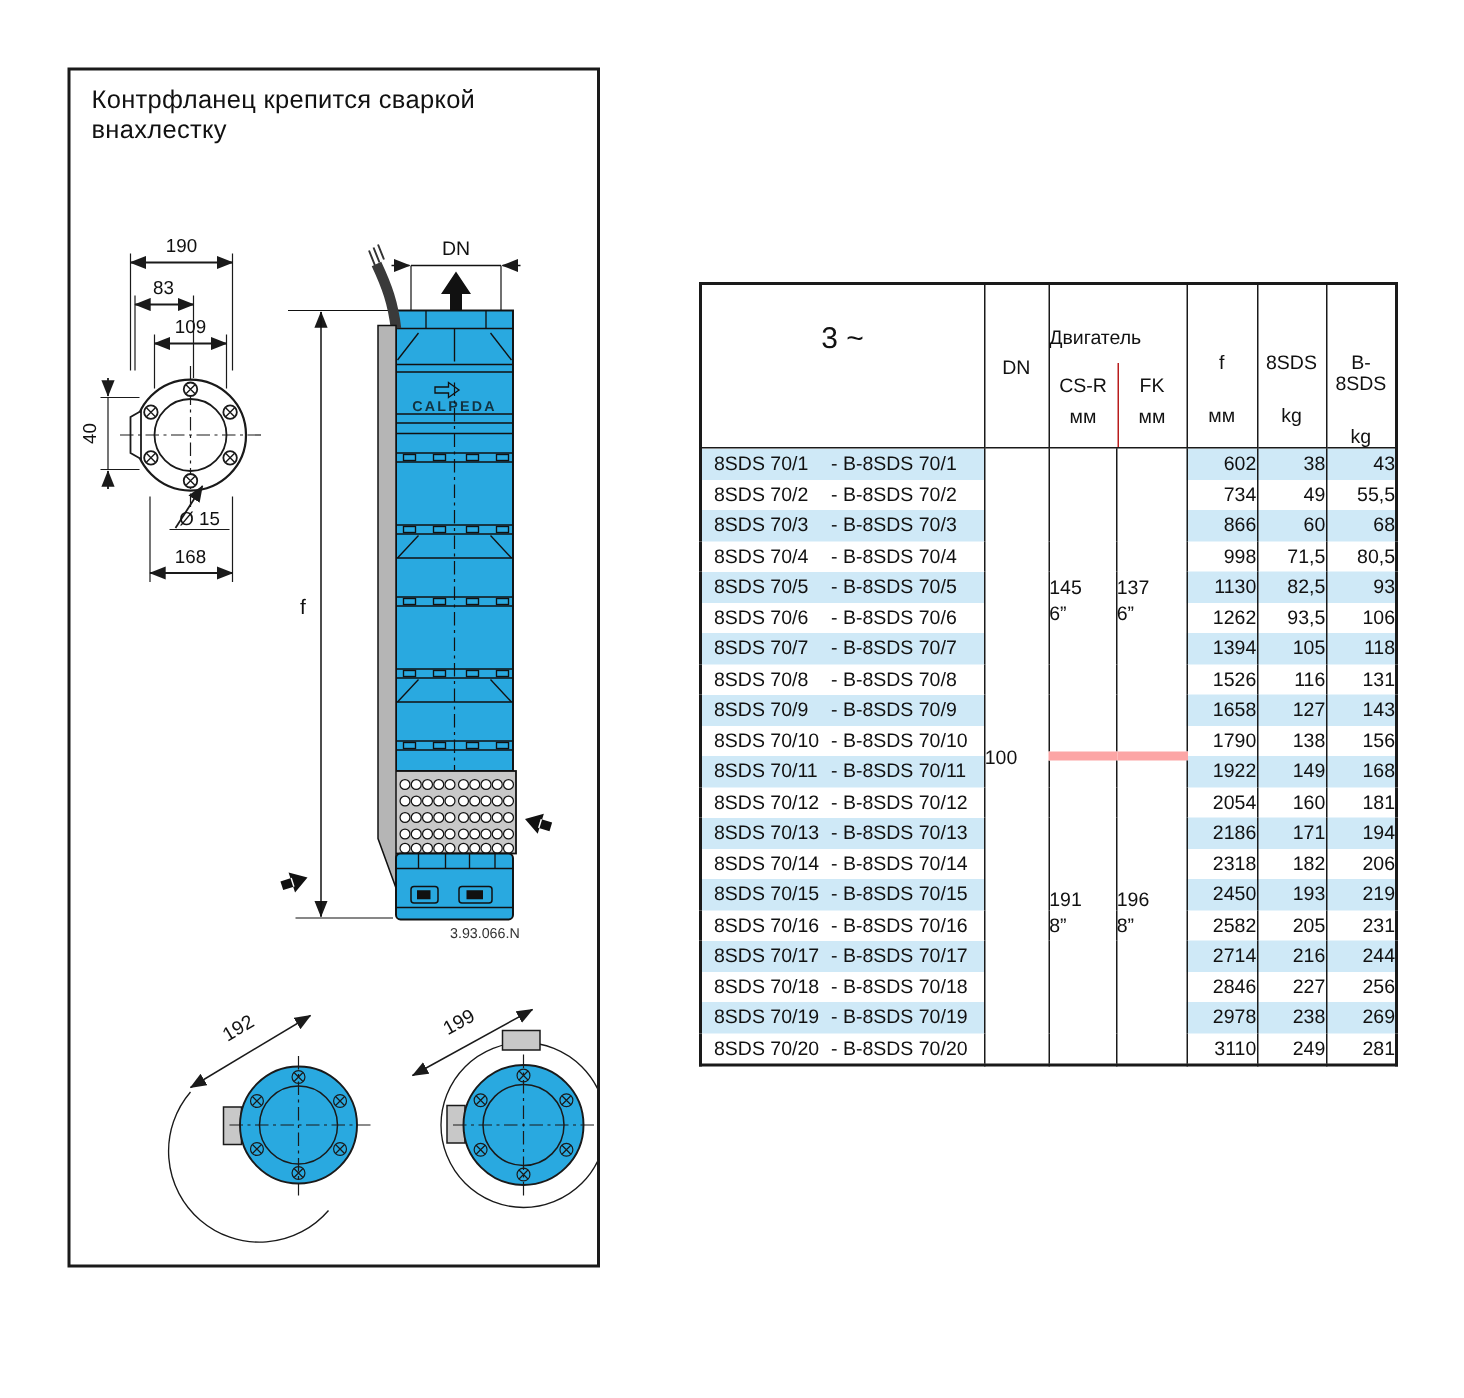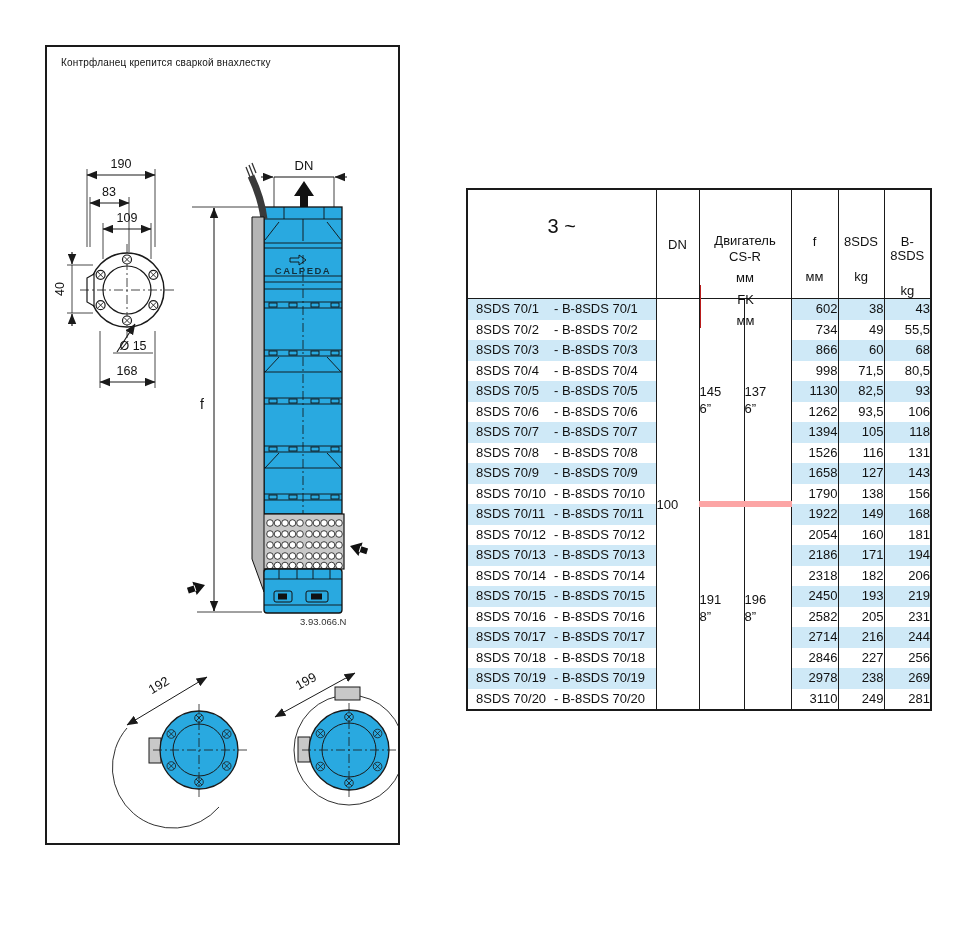--- a/index.html
+++ b/index.html
@@ -2,35 +2,35 @@
 <html><head>
 <meta charset="utf-8">
 <style>
   * { margin:0; padding:0; box-sizing:border-box; }
   body { background:#fff; font-family:"Liberation Sans", sans-serif; color:#111; }
   #page { position:relative; width:976px; height:932px; background:#fff; overflow:hidden; }
 
   
   #drawing-panel { position:absolute; left:45px; top:45px; width:355px; height:800px;
                    border:2px solid #1a1a1a; background:#fff; }
-  #caption { position:absolute; left:14px; top:10px; font-size:10px; color:#111; letter-spacing:.2px; }
+  #caption { position:absolute; left:14px; top:10px; font-size:17px; color:#111; letter-spacing:.2px; }
   #drawing-svg { position:absolute; left:0; top:0; }
 
   
   #spec-table-wrap { position:absolute; left:466px; top:188px; }
   table { border-collapse:collapse; table-layout:fixed; width:464px; }
   table, tr, td, th { font-size:13px; color:#111; }
   #spec-table { border:2px solid #1a1a1a; }
   th, td { border-left:1px solid #1a1a1a; border-right:1px solid #1a1a1a; font-weight:normal; }
   thead th { border-bottom:1px solid #1a1a1a; height:108px; vertical-align:top; position:relative; }
   .th-phase { font-size:20px; }
   .th-phase .inner { display:flex; height:100%; align-items:center; justify-content:center; padding-bottom:36px; }
   .th-dn .inner { display:flex; height:100%; align-items:center; justify-content:center; }
-  .th-motor .motor-top { margin-top:44px; text-align:center; line-height:14px; }
-  .th-motor .motor-sub { position:absolute; left:0; right:0; top:52px; bottom:0; display:flex;flex-direction:column; }
+  .th-motor .motor-top { margin-top:28px; text-align:left; line-height:14px; }
+  .th-motor .motor-sub { position:absolute; left:0; right:0; top:52px; bottom:0; display:flex; }
   .th-motor .sub-col { flex:1; text-align:center; }
   .th-motor .sub-col.divided { border-left:1px solid #b91c1c; }
   .th-motor .sub-lbl { margin-top:8px; line-height:14px; }
   .th-motor .sub-unit { margin-top:7px; line-height:14px; }
   .th-unit-col { text-align:center; }
   .th-unit-col .hl { margin-top:45px; line-height:14px; }
   .th-unit-col .hu { margin-top:21px; line-height:14px; }
   tbody td { height:20.5px; padding:0; line-height:20.5px; }
   td.stripe { background:#cfe9f7;padding-left:12px; }
   td.td-model { position:relative; }

